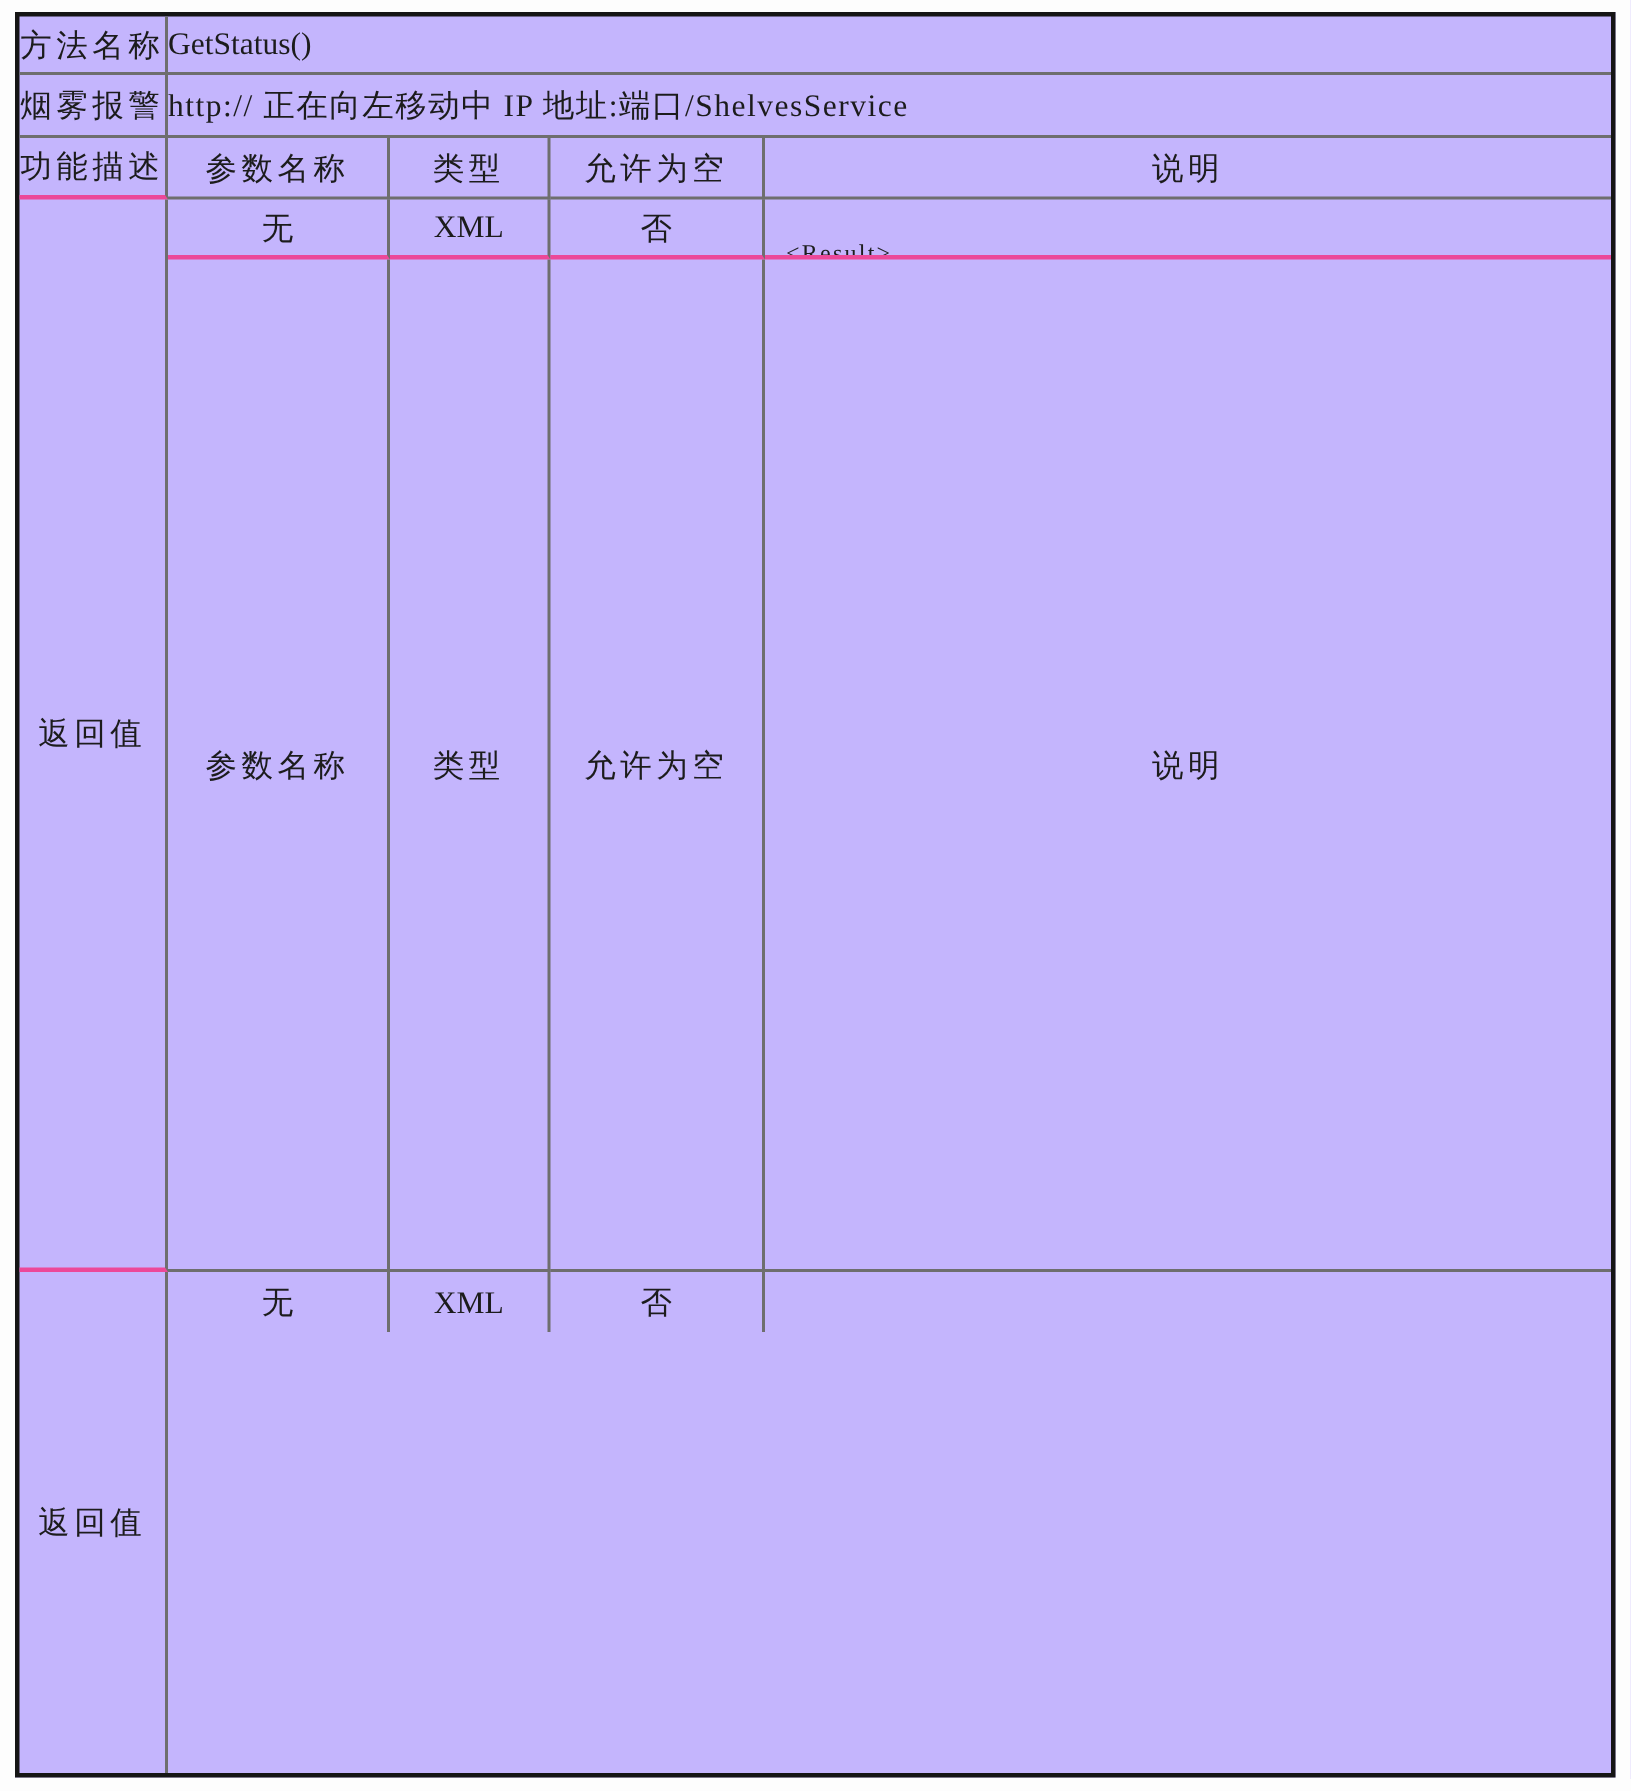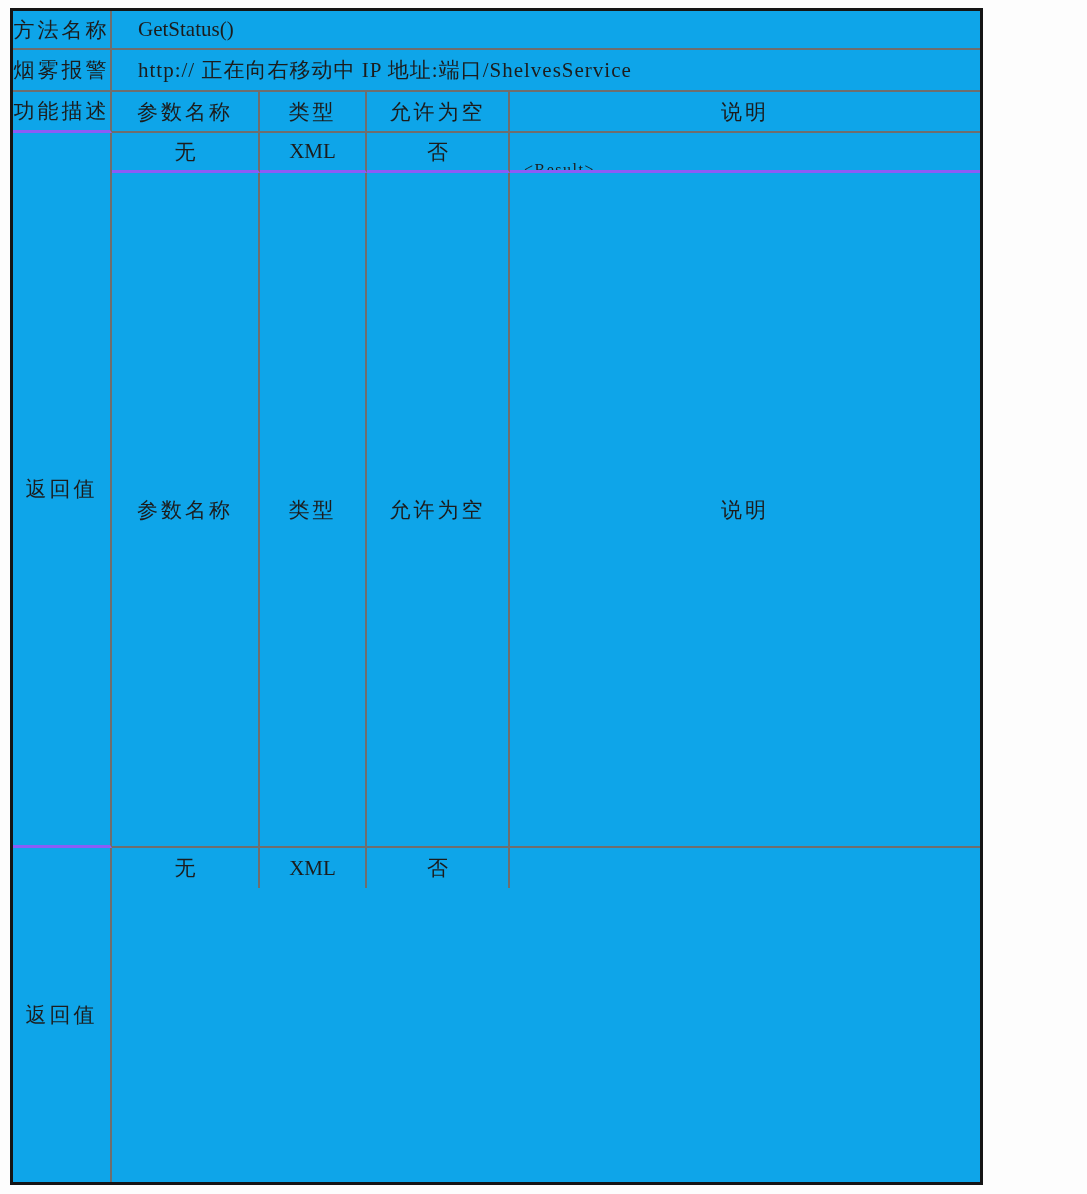--- a/index.html
+++ b/index.html
@@ -6,42 +6,42 @@
   html, body {
     width: 1087px; height: 1194px;
     background: #fdfdfd;
     font-family: "Liberation Serif", "DejaVu Serif", serif;
     color: #1c1c1c;
     overflow: hidden;
   }
   .spec-table {
     position: absolute;
     left: 10px; top: 8px;
-    width: 973px; height: 1177px;
+    width: 1067px; height: 1177px;
     border: 3px solid #151515;
-    background: #0ea5e9;
+    background: #c4b5fd;
     display: grid;
     grid-template-columns: 99px 148px 107px 143px 1fr;
     grid-template-rows: 39px 42px 41px 40px 675px 40px 1fr;
   }
   .cell {
     display: flex;
     align-items: center;
     justify-content: center;
     font-size: 21px;
     border-right: 2px solid #6e6e6e;
     border-bottom: 2px solid #6e6e6e;
     overflow: hidden;
   }
   .cell.last-col { border-right: none; }
   .cell.last-row { border-bottom: none; }
-  .cell.thick-bottom { border-bottom: 3px solid #8b5cf6; }
+  .cell.thick-bottom { border-bottom: 3px solid #ec4899; }
   .cell.left-align {
     justify-content: flex-start;
-    padding-left: 26px;
+    padding-left: 0;
   }
   .cn-spaced { letter-spacing: 3px; }
   .cn-light  { letter-spacing: 1px; }
   .row-label { grid-column: 1 / 2; }
   .row-value { grid-column: 2 / 6; }
   .section-label-1 { grid-column: 1 / 2; grid-row: 4 / 6; }
   .section-label-2 { grid-column: 1 / 2; grid-row: 6 / 8; }
   .desc-cell {
     align-items: flex-start;
     justify-content: flex-start;
@@ -55,21 +55,21 @@
 </style>
 </head>
 <body>
 
 <div class="spec-table">
 
   <div class="cell row-label cn-spaced">方法名称</div>
   <div class="cell row-value last-col left-align">GetStatus()</div>
 
   <div class="cell row-label cn-spaced">烟雾报警</div>
-  <div class="cell row-value last-col left-align cn-light">http:// 正在向右移动中 IP 地址:端口/ShelvesService</div>
+  <div class="cell row-value last-col left-align cn-light">http:// 正在向左移动中 IP 地址:端口/ShelvesService</div>
 
   <div class="cell row-label cn-spaced thick-bottom">功能描述</div>
 
   <div class="cell section-label-1 cn-spaced thick-bottom">返回值</div>
 
   <div class="cell cn-spaced">参数名称</div>
   <div class="cell cn-spaced">类型</div>
   <div class="cell cn-spaced">允许为空</div>
   <div class="cell last-col cn-spaced">说明</div>
 

